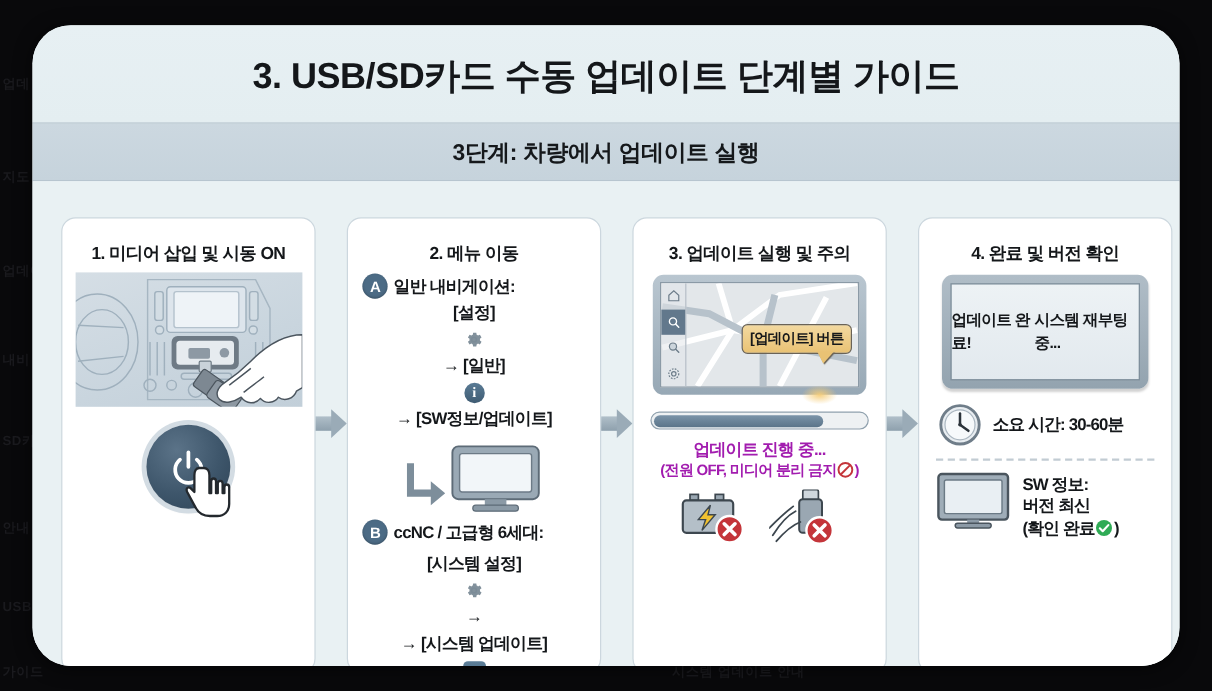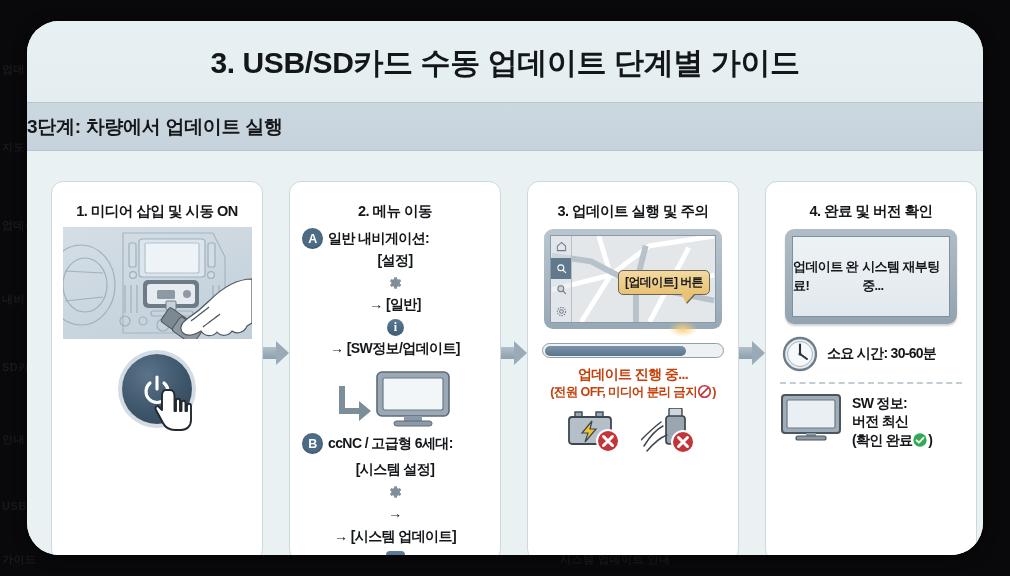--- a/index.html
+++ b/index.html
@@ -55,21 +55,21 @@
     color: #14171a;
     letter-spacing: -0.4px;
     white-space: nowrap;
   }
 
   .subtitle-band {
     height: 49px;
     background: linear-gradient(180deg,#ccd8e0 0%, #c6d3dc 100%);
     border-top: 1px solid #b7c5cf;
     border-bottom: 1px solid #b7c5cf;
-    display: flex; align-items: center; 
+    display: flex; align-items: center; justify-content: center;
   }
   .subtitle {
     font-size: 19px;
     font-weight: 700;
     color: #15181b;
     letter-spacing: -0.3px;
   }
 
   .panels-area {
     position: relative;
@@ -255,21 +255,21 @@
     background: #eef1f3;
     border: 1.5px solid #8fa0ad;
     padding: 1.5px;
   }
   .progress-fill {
     height: 100%; border-radius: 7px;
     background: linear-gradient(180deg,#7b94a9 0%, #5b7489 100%);
   }
   .p3-caption {
     margin-top: 7px; text-align:center;
-    font-size: 14px; font-weight:700; color:#c2410c;
+    font-size: 14px; font-weight:700; color:#a21caf;
     letter-spacing:-0.6px; line-height:1.35;
   }
   .p3-caption .small { font-size: 12.5px; }
   .icons-row {
     margin-top: 7px;
     display:flex; align-items:center; justify-content:center; gap: 16px;
   }
 
   
   .done-monitor {

